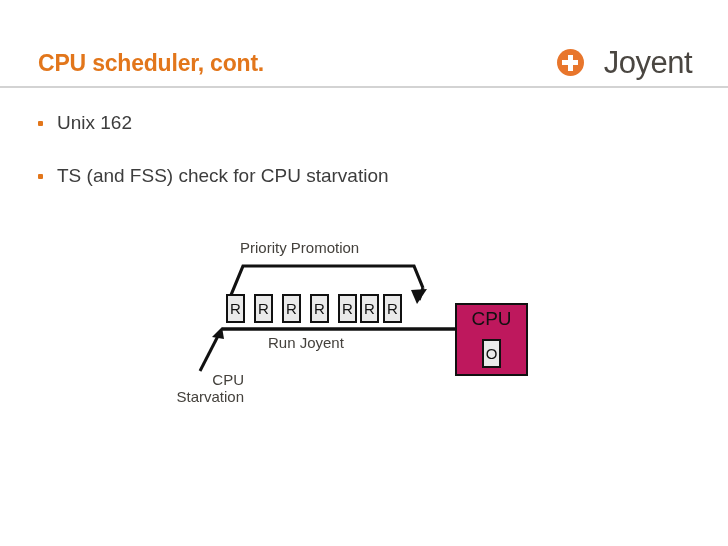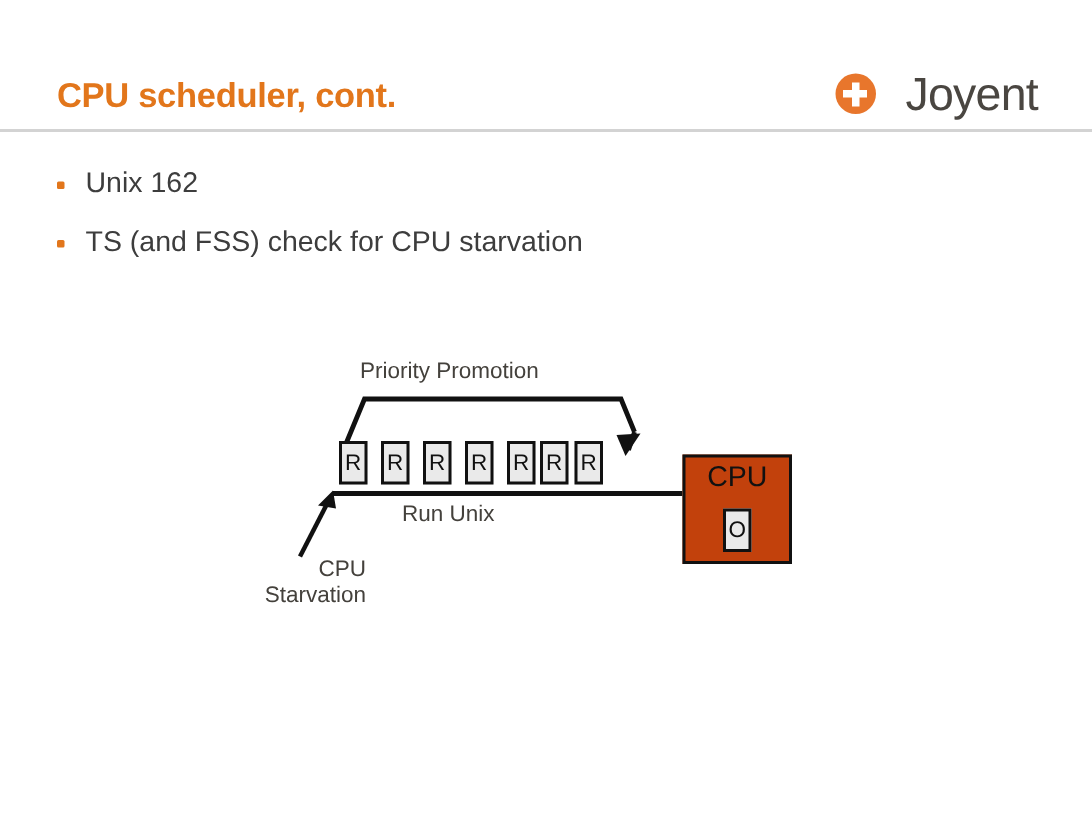--- a/index.html
+++ b/index.html
@@ -95,21 +95,21 @@
     border-radius: 1px;
     margin-right: 14px;
     flex: 0 0 auto;
   }
   .bullet-text {
     font-size: 19px;
     color: #3D3D3D;
     white-space: nowrap;
   }
   #bullet-0 { top: 112px; }
-  #bullet-1 { top: 151px; text-align: right; }
+  #bullet-1 { top: 165px; text-align: right; }
 
   
   #diagram {
     position: absolute;
     left: 0;
     top: 0;
     width: 728px;
     height: 546px;
   }
   .diag-label {
@@ -146,21 +146,21 @@
   }
 
   #cpu-box {
     position: absolute;
     left: 455px;
     top: 303px;
     width: 73px;
     height: 73px;
     border: 2px solid #111111;
     box-sizing: border-box;
-    background: #c2410c;
+    background: #be185d;
     text-decoration: underline;
   }
   #cpu-box-label {
     position: absolute;
     left: 0;
     top: 4px;
     width: 100%;
     text-align: center;
     font-size: 19px;
     color: #111111;
@@ -248,21 +248,21 @@
       </div>
     <div class="rq-box" style="left:360px">
         <span>R</span>
       </div>
     <div class="rq-box" style="left:383px">
         <span>R</span>
       </div>
 
     <div class="diag-label" id="label-priority-promotion">Priority Promotion</div>
 
-    <div class="diag-label" id="label-run-queue">Run Unix</div>
+    <div class="diag-label" id="label-run-queue">Run Joyent</div>
 
     <div class="diag-label" id="label-cpu-starvation">CPU Starvation</div>
 
     <div id="cpu-box">
       <div id="cpu-box-label">CPU</div>
       <div id="cpu-thread-box">
         <span>O</span>
       </div>
     </div>
 

